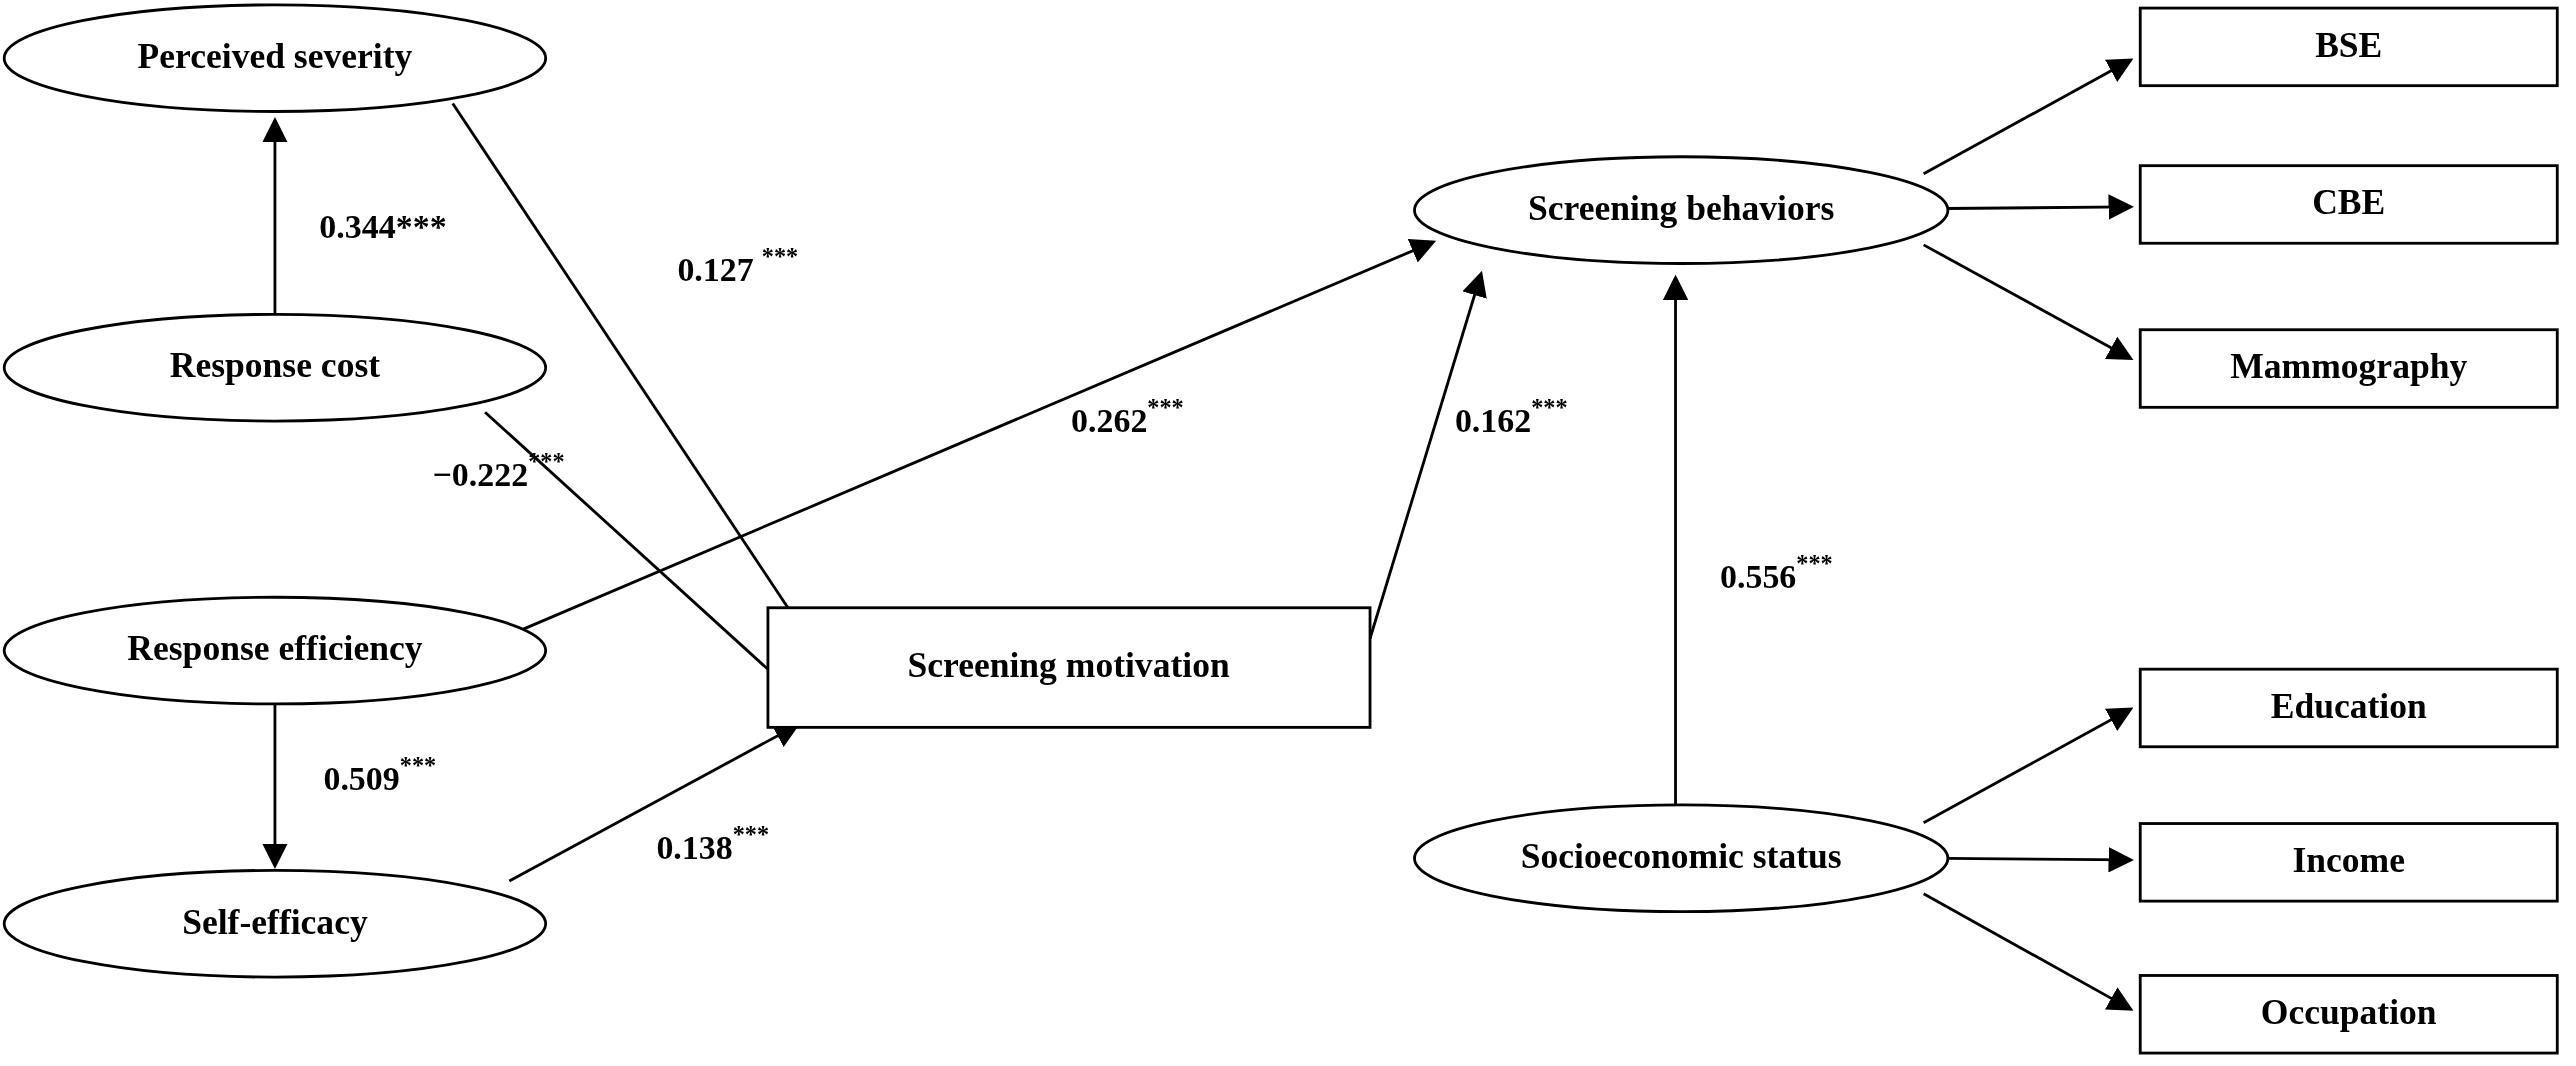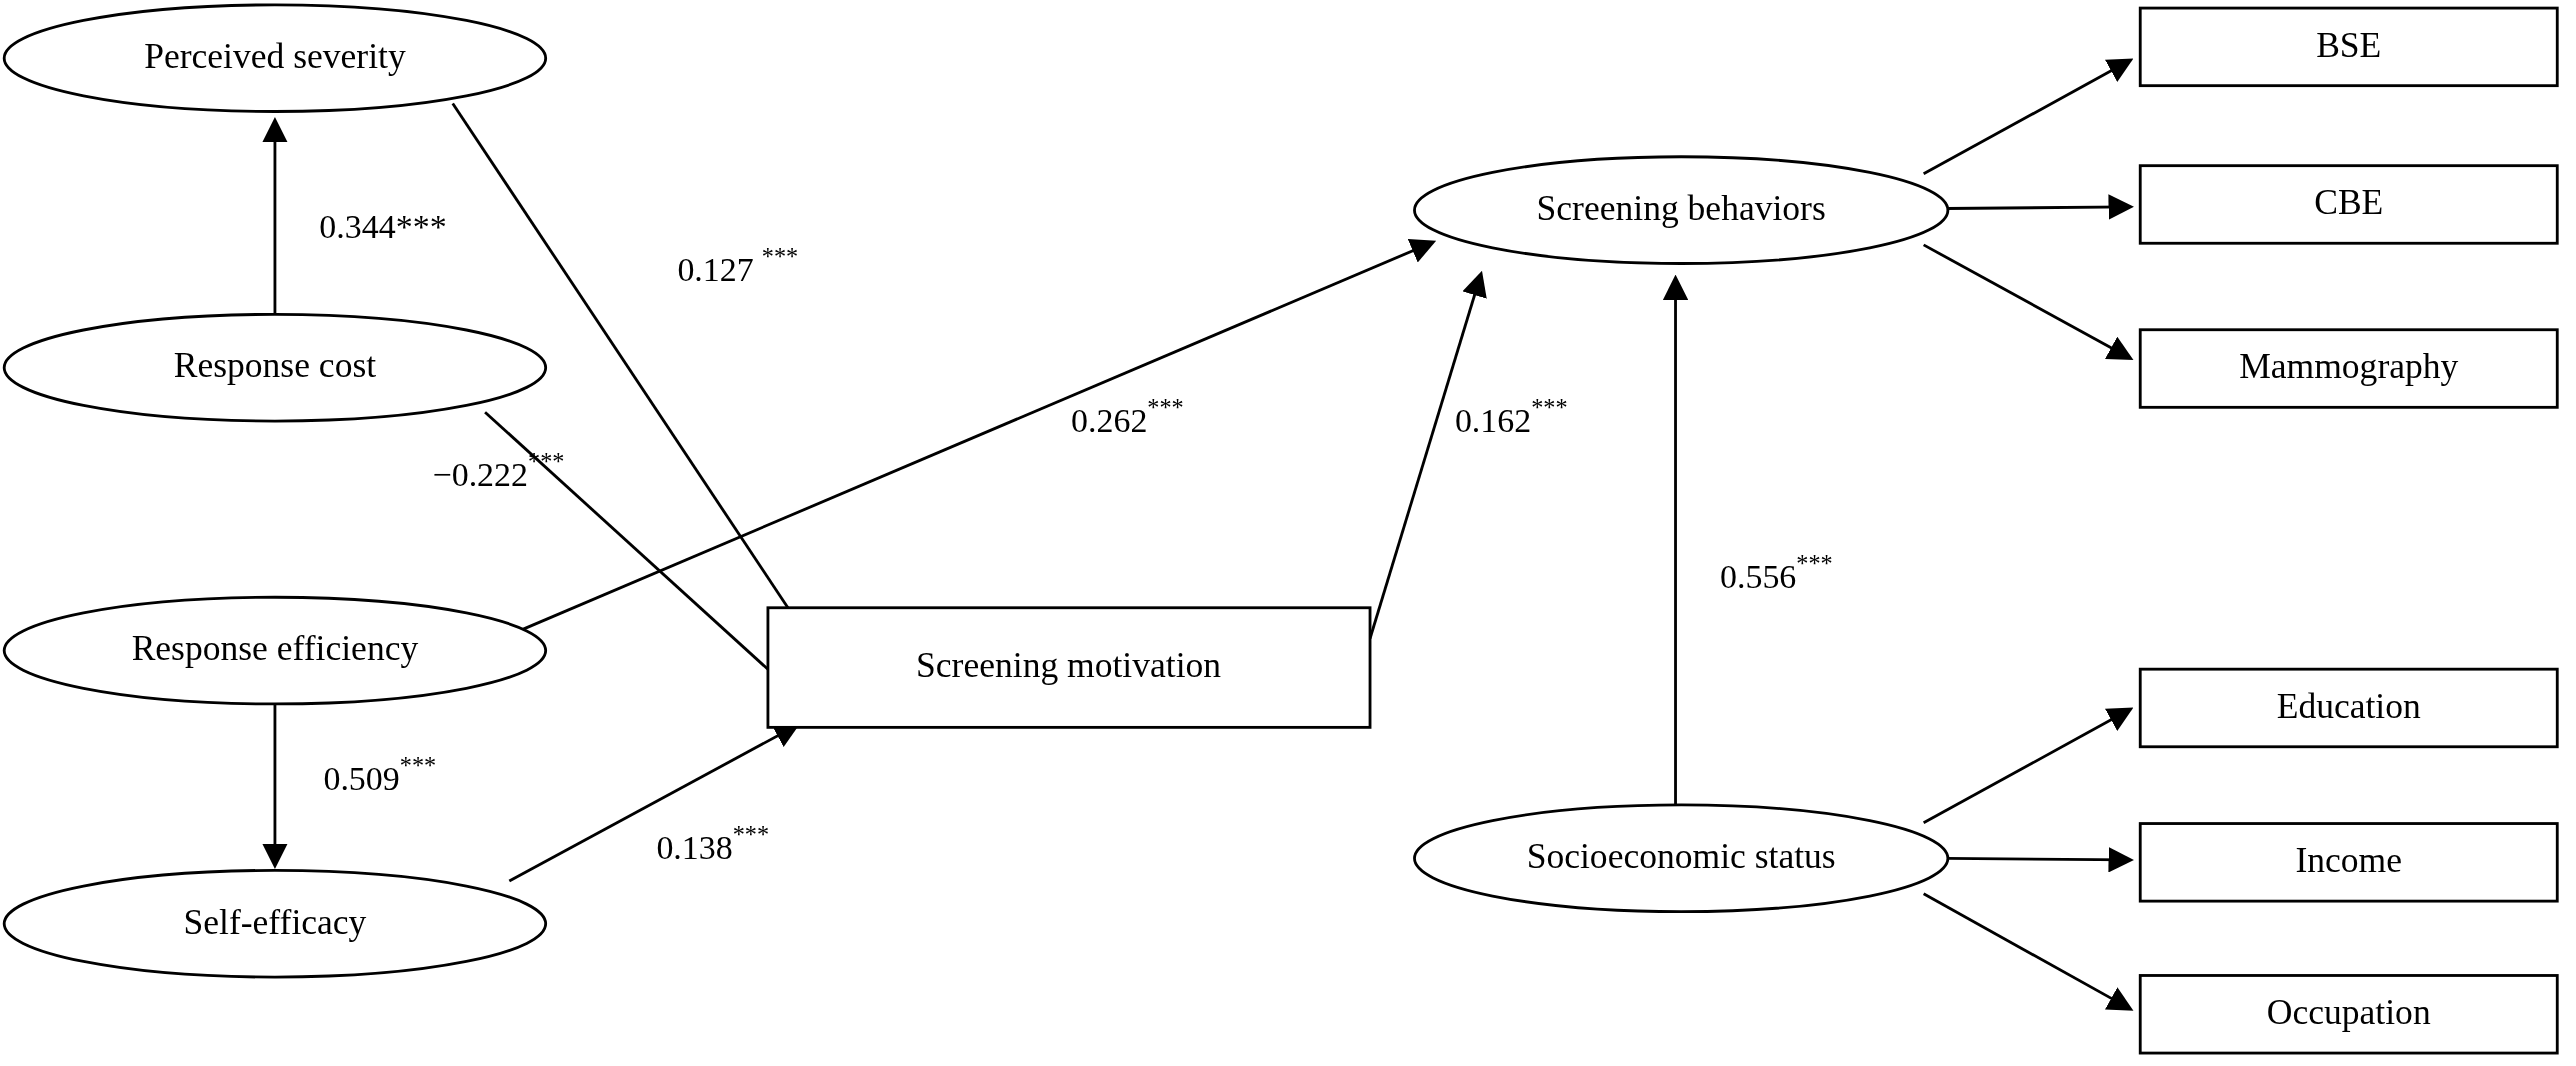--- a/index.html
+++ b/index.html
@@ -9,20 +9,21 @@
   }
   body {
     font-family: "Liberation Serif", serif;
   }
   #diagram-root {
     position: relative;
     width: 2576px;
     height: 1066px;
     background: #ffffff;
     overflow: hidden;
+    font-weight: bold;
   }
   svg.diagram-svg {
     position: absolute;
     left: 0;
     top: 0;
     width: 2576px;
     height: 1066px;
   }
   .node-text {
     font-family: "Liberation Serif", serif;

